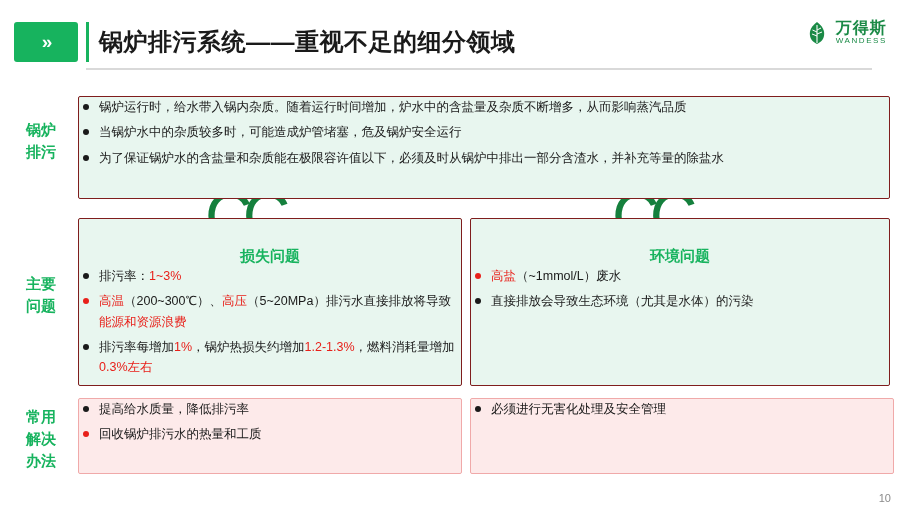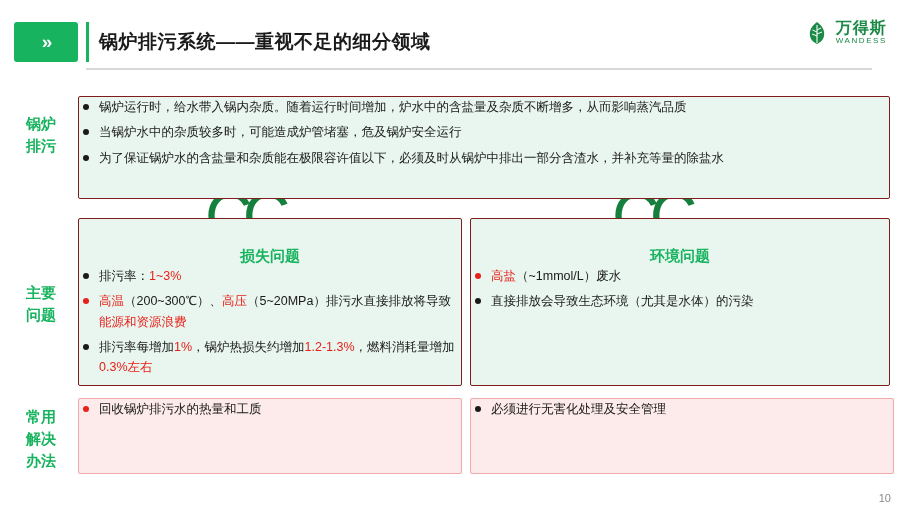--- a/index.html
+++ b/index.html
@@ -50,21 +50,21 @@
     position: absolute;
     left: 86px;
     top: 22px;
     height: 40px;
     display: flex;
     align-items: center;
     padding-left: 10px;
     border-left: 3px solid #17b35e;
   }
   .title-bar .title-text {
-    font-size: 19px;
+    font-size: 24px;
     font-weight: bold;
     color: #1a1a1a;
     letter-spacing: 0.5px;
   }
   .title-rule {
     position: absolute;
     left: 86px;
     top: 68px;
     width: 786px;
     height: 2px;
@@ -103,22 +103,22 @@
   
   .rowlabel {
     position: absolute;
     color: #17b35e;
     font-size: 15px;
     font-weight: bold;
     line-height: 1.45;
     text-align: center;
     width: 62px;
   }
-  #label-boiler { left: 10px; top: 113px; }
-  #label-main   { left: 10px; top: 282px; }
+  #label-boiler { left: 10px; top: 119px; }
+  #label-main   { left: 10px; top: 273px; }
   #label-sol    { left: 10px; top: 406px; }
 
   
   .watermark {
     position: absolute;
     font-size: 66px;
     color: #15803d;
     font-family: Liberation Sans, sans-serif;
     letter-spacing: -10px;
     z-index: 0;
@@ -280,20 +280,21 @@
     <ul class="bullets b-env">
       <li class="red-dot">
         <span class="red">高盐</span><span>（~1mmol/L）废水</span>
       </li>
       <li>直接排放会导致生态环境（尤其是水体）的污染</li>
     </ul>
   </div>
 
   <div class="box box-pink" id="box-sol-l">
     <ul class="bullets b-sol">
+      <li>提高给水质量，降低排污率</li>
       <li class="red-dot red">回收锅炉排污水的热量和工质</li>
     </ul>
   </div>
 
   <div class="box box-pink" id="box-sol-r">
     <ul class="bullets b-sol">
       <li>必须进行无害化处理及安全管理</li>
     </ul>
   </div>
 

